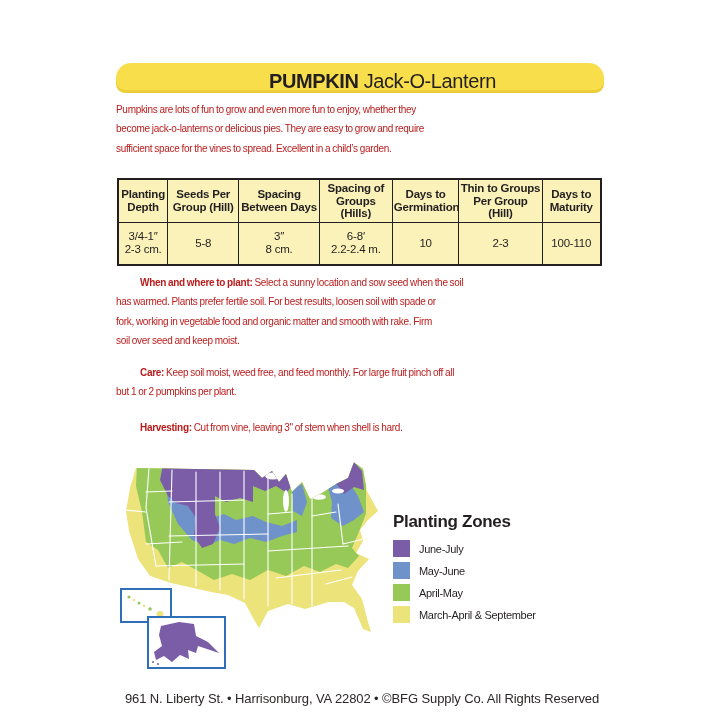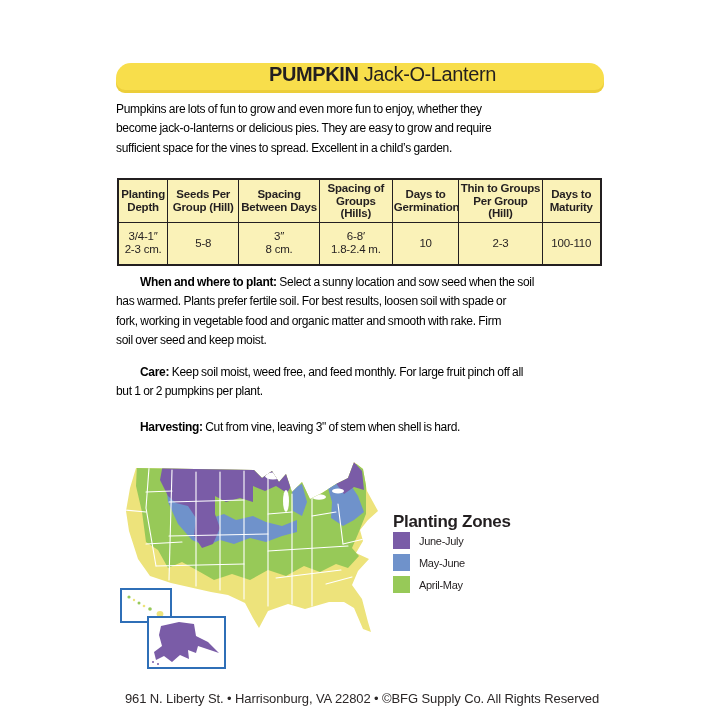--- a/index.html
+++ b/index.html
@@ -9,35 +9,35 @@
     color:#231f20;
     position:relative;
     overflow:hidden;
   }
   .page { position:absolute; left:0; top:0; width:720px; height:720px; background:#fff; }
 
   
   .banner {
     position:absolute; left:116px; top:63px; width:488px; height:30px;
     border-radius:15px 15px 9px 9px;
-    display:flex; align-items:flex-start; justify-content:center;
+    display:flex; align-items:flex-end; justify-content:center;
     background:#F8DE4B;
     box-shadow: inset 0 -3px 0 rgba(214,178,30,.35);
     padding-left: 45px;
   }
   .banner-title { font-size:20px; letter-spacing:-0.4px; white-space:nowrap; }
   .banner-title .bold { font-weight:700; }
   .banner-title .reg  { font-weight:400; }
 
   
   .bodytext {
     position:absolute; left:116px; width:492px;
-    font-size:12px; line-height:19.3px;
+    font-size:10px; line-height:19.3px;
     letter-spacing:-0.3px; word-spacing:-0.5px;
-    white-space:pre-line; color:#000000;
+    white-space:pre-line; color:#b91c1c;
   }
   .intro { top:100px; }
   .sect  { white-space:normal; }
   .sect .lead { font-weight:700; white-space:pre-line;margin-left:24px; }
   .sect .txt  { white-space:pre-line; }
   #sec-when  { top:273px; }
   #sec-care  { top:363px; }
   #sec-harv  { top:418px; }
 
   
@@ -55,21 +55,21 @@
   }
   table.info th { font-size:11.5px; line-height:12.5px; font-weight:700; height:37px; padding:2px 1px; }
   table.info td { font-size:11.5px; line-height:13.5px; height:43px; padding:2px 1px; white-space:pre-line; }
 
   
   .map-wrap { position:absolute; left:116px; top:456px; width:300px; height:216px; }
   .map-wrap svg { display:block; width:300px; height:216px; }
 
   
   .legend { position:absolute; left:393px; top:512px; }
-  .legend-title { font-size:17px; font-weight:700; letter-spacing:-0.3px; }
+  .legend-title { font-size:17px; font-weight:700; letter-spacing:-0.3px; margin-bottom:8px; }
   .legend-item { display:flex; align-items:center; margin-bottom:5px; height:17px; }
   .legend-swatch { width:17px; height:17px; margin-right:9px; flex:0 0 auto; }
   .legend-label { font-size:11px; letter-spacing:-0.3px; white-space:nowrap; }
 
   
   .footer {
     position:absolute; left:2px; top:691px; width:720px;
     text-align:center; font-size:13px; line-height:16px;
     letter-spacing:-0.1px; color:#2b2727;
   }
@@ -109,21 +109,21 @@
       <th>Thin to Groups Per Group (Hill)</th>
       <th>Days to Maturity</th>
     </tr>
     <tr>
       <td>3/4-1″
 2-3 cm.</td>
       <td>5-8</td>
       <td>3″
 8 cm.</td>
       <td>6-8′
-1.8-2.4 m.</td>
+2.2-2.4 m.</td>
       <td>10</td>
       <td>2-3</td>
       <td>100-110</td>
     </tr>
   </tbody>
     </table>
 
   <p class="bodytext sect" id="sec-when"><span class="lead">When and where to plant:</span><span class="txt"> Select a sunny location and sow seed when the soil
 has warmed. Plants prefer fertile soil. For best results, loosen soil with spade or
 fork, working in vegetable food and organic matter and smooth with rake. Firm
@@ -213,17 +213,21 @@
       <span class="legend-label">June-July</span>
     </div>
     <div class="legend-item">
       <span class="legend-swatch" style="background-color: rgb(111, 146, 203);"></span>
       <span class="legend-label">May-June</span>
     </div>
     <div class="legend-item">
       <span class="legend-swatch" style="background-color: rgb(151, 201, 88);"></span>
       <span class="legend-label">April-May</span>
     </div>
+    <div class="legend-item">
+      <span class="legend-swatch" style="background-color: rgb(237, 227, 123);"></span>
+      <span class="legend-label">March-April &amp; September</span>
+    </div>
   </div>
 
   <div class="footer">961 N. Liberty St. • Harrisonburg, VA 22802 • ©BFG Supply Co. All Rights Reserved</div>
 
 </div>
 
 </body></html>

